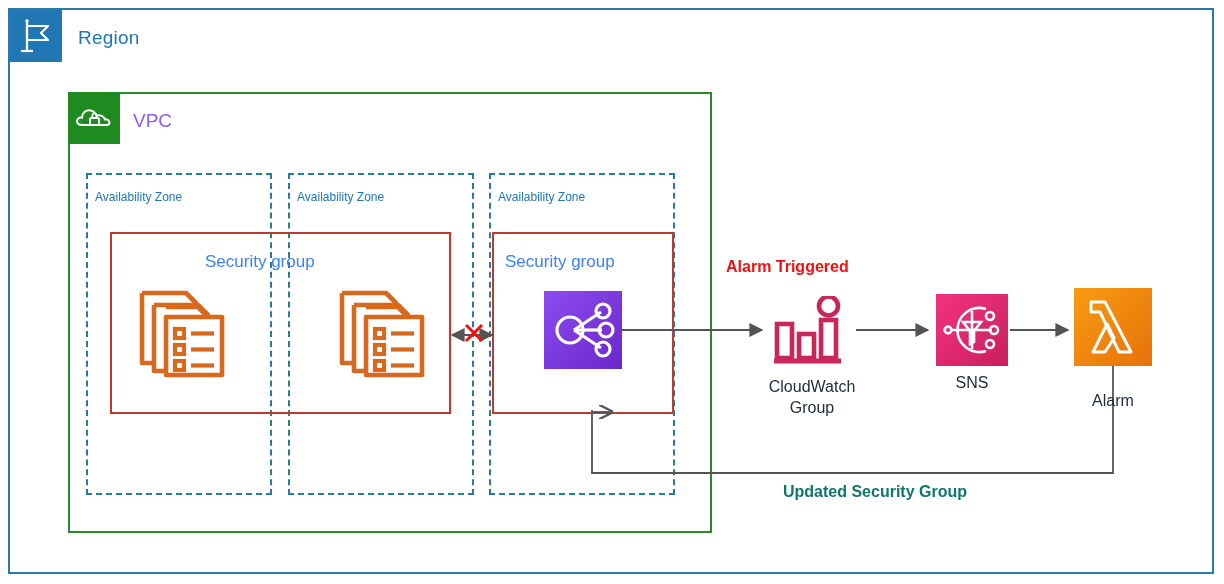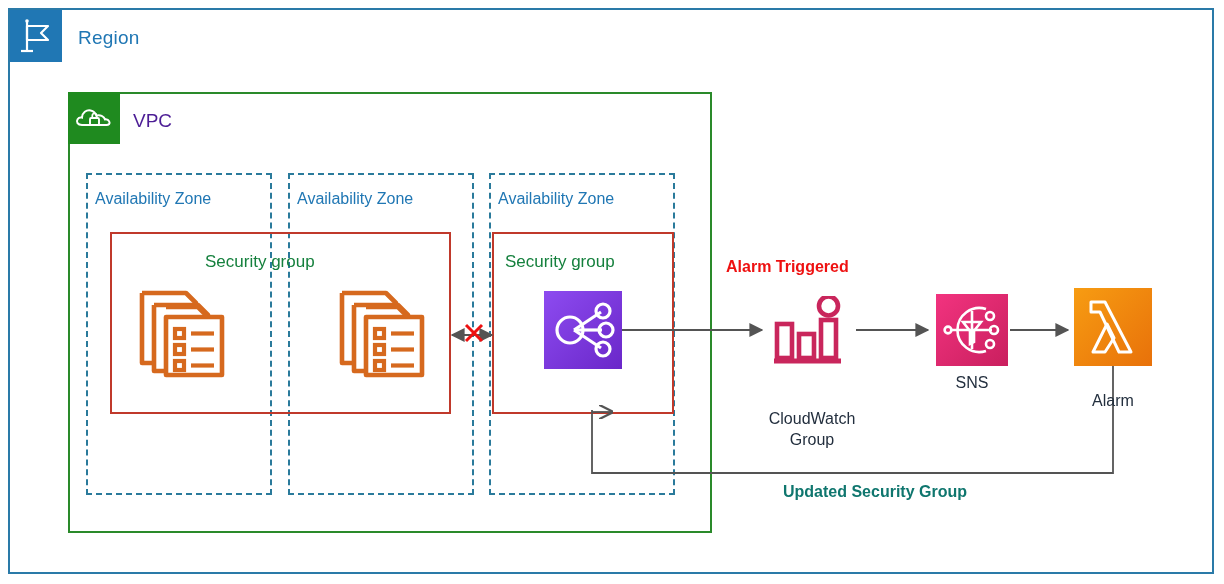--- a/index.html
+++ b/index.html
@@ -10,29 +10,29 @@
   #region-box{position:absolute;left:8px;top:8px;width:1206px;height:566px;
               border:2px solid #2a7aa8;box-sizing:border-box;}
   #region-icon{position:absolute;left:10px;top:10px;width:52px;height:52px;background:#2077b4;}
   #region-label{position:absolute;left:78px;top:27px;font-size:19px;color:#2077b4;
                 letter-spacing:.2px;white-space:nowrap;}
 
   
   #vpc-box{position:absolute;left:68px;top:92px;width:644px;height:441px;
            border:2px solid #2a8a2a;box-sizing:border-box;}
   #vpc-icon{position:absolute;left:68px;top:92px;width:52px;height:52px;background:#1f8a1f;}
-  #vpc-label{position:absolute;left:133px;top:110px;font-size:19px;color:#4c1d95;white-space:nowrap;}
+  #vpc-label{position:absolute;left:133px;top:110px;font-size:19px;color:#8b5cf6;white-space:nowrap;}
 
   
   .az{position:absolute;top:173px;height:322px;border:2px dashed #2a7a9b;box-sizing:border-box;}
-  .az-label{position:absolute;top:190px;font-size:16px;color:#2077b4;white-space:nowrap;}
+  .az-label{position:absolute;top:190px;font-size:12px;color:#2077b4;white-space:nowrap;}
 
   
   .sg{position:absolute;border:2px solid #c0392b;box-sizing:border-box;background:transparent;}
-  .sg-label{position:absolute;font-size:17px;color:#15803d;white-space:nowrap;}
+  .sg-label{position:absolute;font-size:17px;color:#3b82f6;white-space:nowrap;}
 
   
   .svc-label{position:absolute;font-size:16px;color:#232f3e;text-align:center;line-height:21px;}
   .annot{position:absolute;font-size:16px;font-weight:bold;white-space:nowrap;}
 
   svg.layer{position:absolute;left:0;top:0;width:1224px;height:584px;pointer-events:none;}
   .icon-sq{position:absolute;}
 </style>
 </head>
 <body>
@@ -215,20 +215,20 @@
 
     <g>
       <line x1="466" y1="325" x2="482" y2="341" stroke="#ee1111" stroke-width="3"></line>
       <line x1="482" y1="325" x2="466" y2="341" stroke="#ee1111" stroke-width="3"></line>
     </g>
   </svg>
 
   <div class="annot" style="left:726px;top:258px;color:#ee1111;">Alarm Triggered</div>
   <div class="annot" style="left:783px;top:483px;color:#0f766e;">Updated Security Group</div>
 
-  <div class="svc-label" style="left:736px;top:408px;width:152px;">
+  <div class="svc-label" style="left:736px;top:376px;width:152px;">
     <span>CloudWatch</span><br>
     <span>Group</span>
   </div>
   <div class="svc-label" style="left:912px;top:372px;width:120px;">SNS</div>
   <div class="svc-label" style="left:1053px;top:390px;width:120px;">Alarm</div>
 
 </div>
 
 </body></html>

